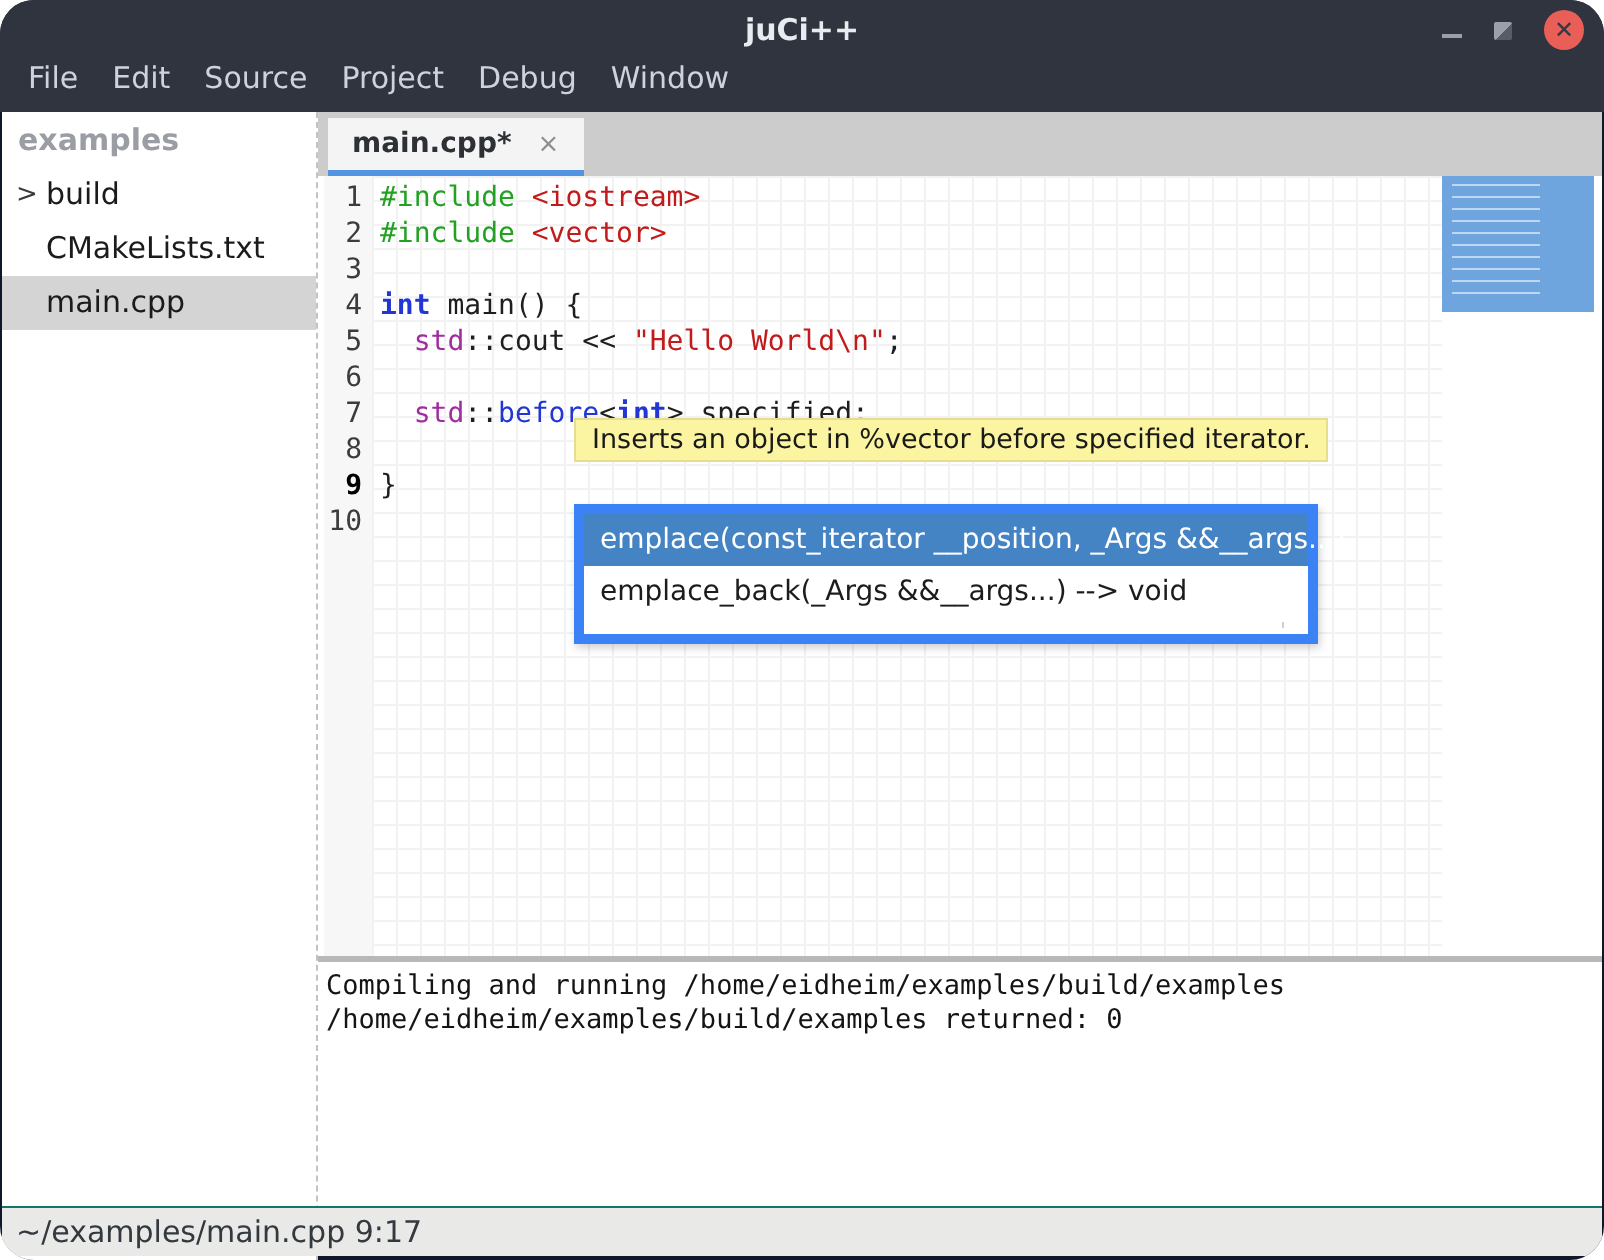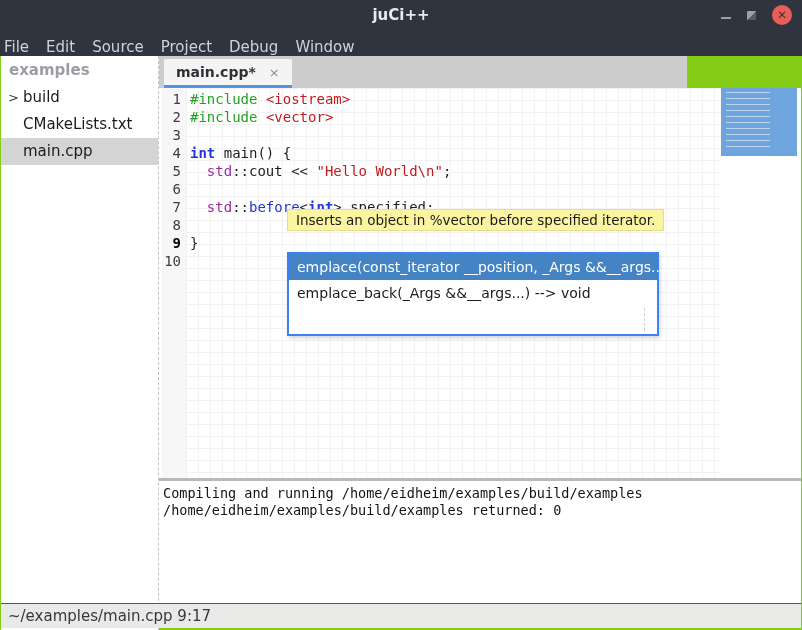--- a/index.html
+++ b/index.html
@@ -1,51 +1,52 @@
 <!DOCTYPE html>
 <html><head>
 <meta charset="utf-8">
 <style>
   html,body{margin:0;padding:0;}
   .app{
     position:relative;
     width:802px;height:630px;
-    background:#84cc16;
+    background:#0f172a;
     font-family:"DejaVu Sans","Liberation Sans",sans-serif;
     overflow:hidden;
+    border-radius:17px;
     -webkit-font-smoothing:antialiased;
   }
   
   .titlebar{
     position:absolute;left:0;top:0;width:802px;height:30px;
     background:#2F343F;display:flex;align-items:center;justify-content:center;
   }
   .titlebar .title{color:#E8EBF0;font-size:15px;font-weight:600;}
   .win-controls{position:absolute;right:10px;top:0;height:30px;display:flex;align-items:center;gap:16px;}
   .btn-min{width:10px;height:2px;background:#99A0AB;margin-top:6px;}
   .btn-max{width:9px;height:9px;background:linear-gradient(135deg,#99A0AB 55%,#565C68 55%);border-radius:1px;}
   .btn-close{width:20px;height:20px;border-radius:50%;background:#E95E57;display:flex;align-items:center;justify-content:center;
     color:#343A45;font-size:12px;font-weight:bold;line-height:1;}
   
   .menubar{
     position:absolute;left:0;top:30px;width:802px;height:26px;
-    background:#2F343F;display:flex;align-items:flex-end;gap:17px;padding-left:4px;box-sizing:border-box;
+    background:#2F343F;display:flex;align-items:flex-start;gap:17px;padding-left:14px;box-sizing:border-box;
   }
   .menu-item{color:#CDD3DC;font-size:15px;cursor:default;}
   
   .sidebar{
     position:absolute;left:1px;top:56px;width:157px;height:610px;
     background:#FFFFFF;border-right:1px dashed #C3C3C3;box-sizing:content-box;
   }
   .sidebar-header{height:28px;line-height:28px;padding-left:8px;color:#9A9DA3;font-weight:bold;font-size:15px;}
   .tree-item{position:relative;height:27px;line-height:27px;padding-left:22px;font-size:15px;color:#1B1B1B;cursor:default;}
   .tree-item.selected{background:#D4D4D4;}
   .tree-chevron{position:absolute;left:7px;top:0;color:#3A3A3A;font-size:13px;}
   
-  .tabbar{position:absolute;left:159px;top:56px;width:528px;height:32px;background:#CCCCCC;}
+  .tabbar{position:absolute;left:159px;top:56px;width:642px;height:32px;background:#CCCCCC;}
   .tab{
     position:absolute;left:5px;bottom:0;height:29px;
     background:#F4F4F4;border-bottom:3px solid #5294E2;box-sizing:border-box;
     display:flex;align-items:center;padding:0 12px;gap:13px;
   }
   .tab-label{font-size:14px;font-weight:bold;color:#2D3136;}
   .tab-close{color:#8E8E8E;font-size:13px;line-height:1;}
   
   .editor{position:absolute;left:159px;top:88px;width:642px;height:390px;background:#FFFFFF;}
   .gutter{
@@ -82,22 +83,22 @@
     background-image:repeating-linear-gradient(to bottom, rgba(255,255,255,0.55) 0 1px, transparent 1px 6px);
   }
   
   .doc-tooltip{
     position:absolute;left:128px;top:121px;height:22px;
     background:#FBF5A1;border:1px solid #E6DD8E;box-sizing:border-box;
     font-size:13.5px;color:#1A1A1A;line-height:20px;padding:0 8px;white-space:nowrap;z-index:5;
   }
   
   .completion{
-    position:absolute;left:128px;top:164px;width:372px;height:84px;
-    background:#FFFFFF;border:2px solid #3b82f6;box-sizing:border-box;
+    position:absolute;left:128px;top:164px;width:372px;height:70px;
+    background:#FFFFFF;border:5px solid #3b82f6;box-sizing:border-box;
     box-shadow:1px 2px 4px rgba(0,0,0,0.18);z-index:6;
   }
   .completion-item{height:26px;line-height:26px;font-size:14px;color:#1C1C1C;padding-left:8px;white-space:nowrap;cursor:default;}
   .completion-item.selected{background:#4484C4;color:#FFFFFF;}
   .completion-scroll-hint{position:absolute;right:12px;top:54px;bottom:3px;border-left:1px dashed #CFCFCF;}
   
   .splitter{position:absolute;left:159px;top:478px;width:642px;height:3px;background:#B8B8B6;cursor:row-resize;}
   .terminal{
     position:absolute;left:159px;top:481px;width:642px;height:122px;background:#FFFFFF;
     font-family:"DejaVu Sans Mono","Liberation Mono",monospace;font-size:13.5px;color:#141414;

